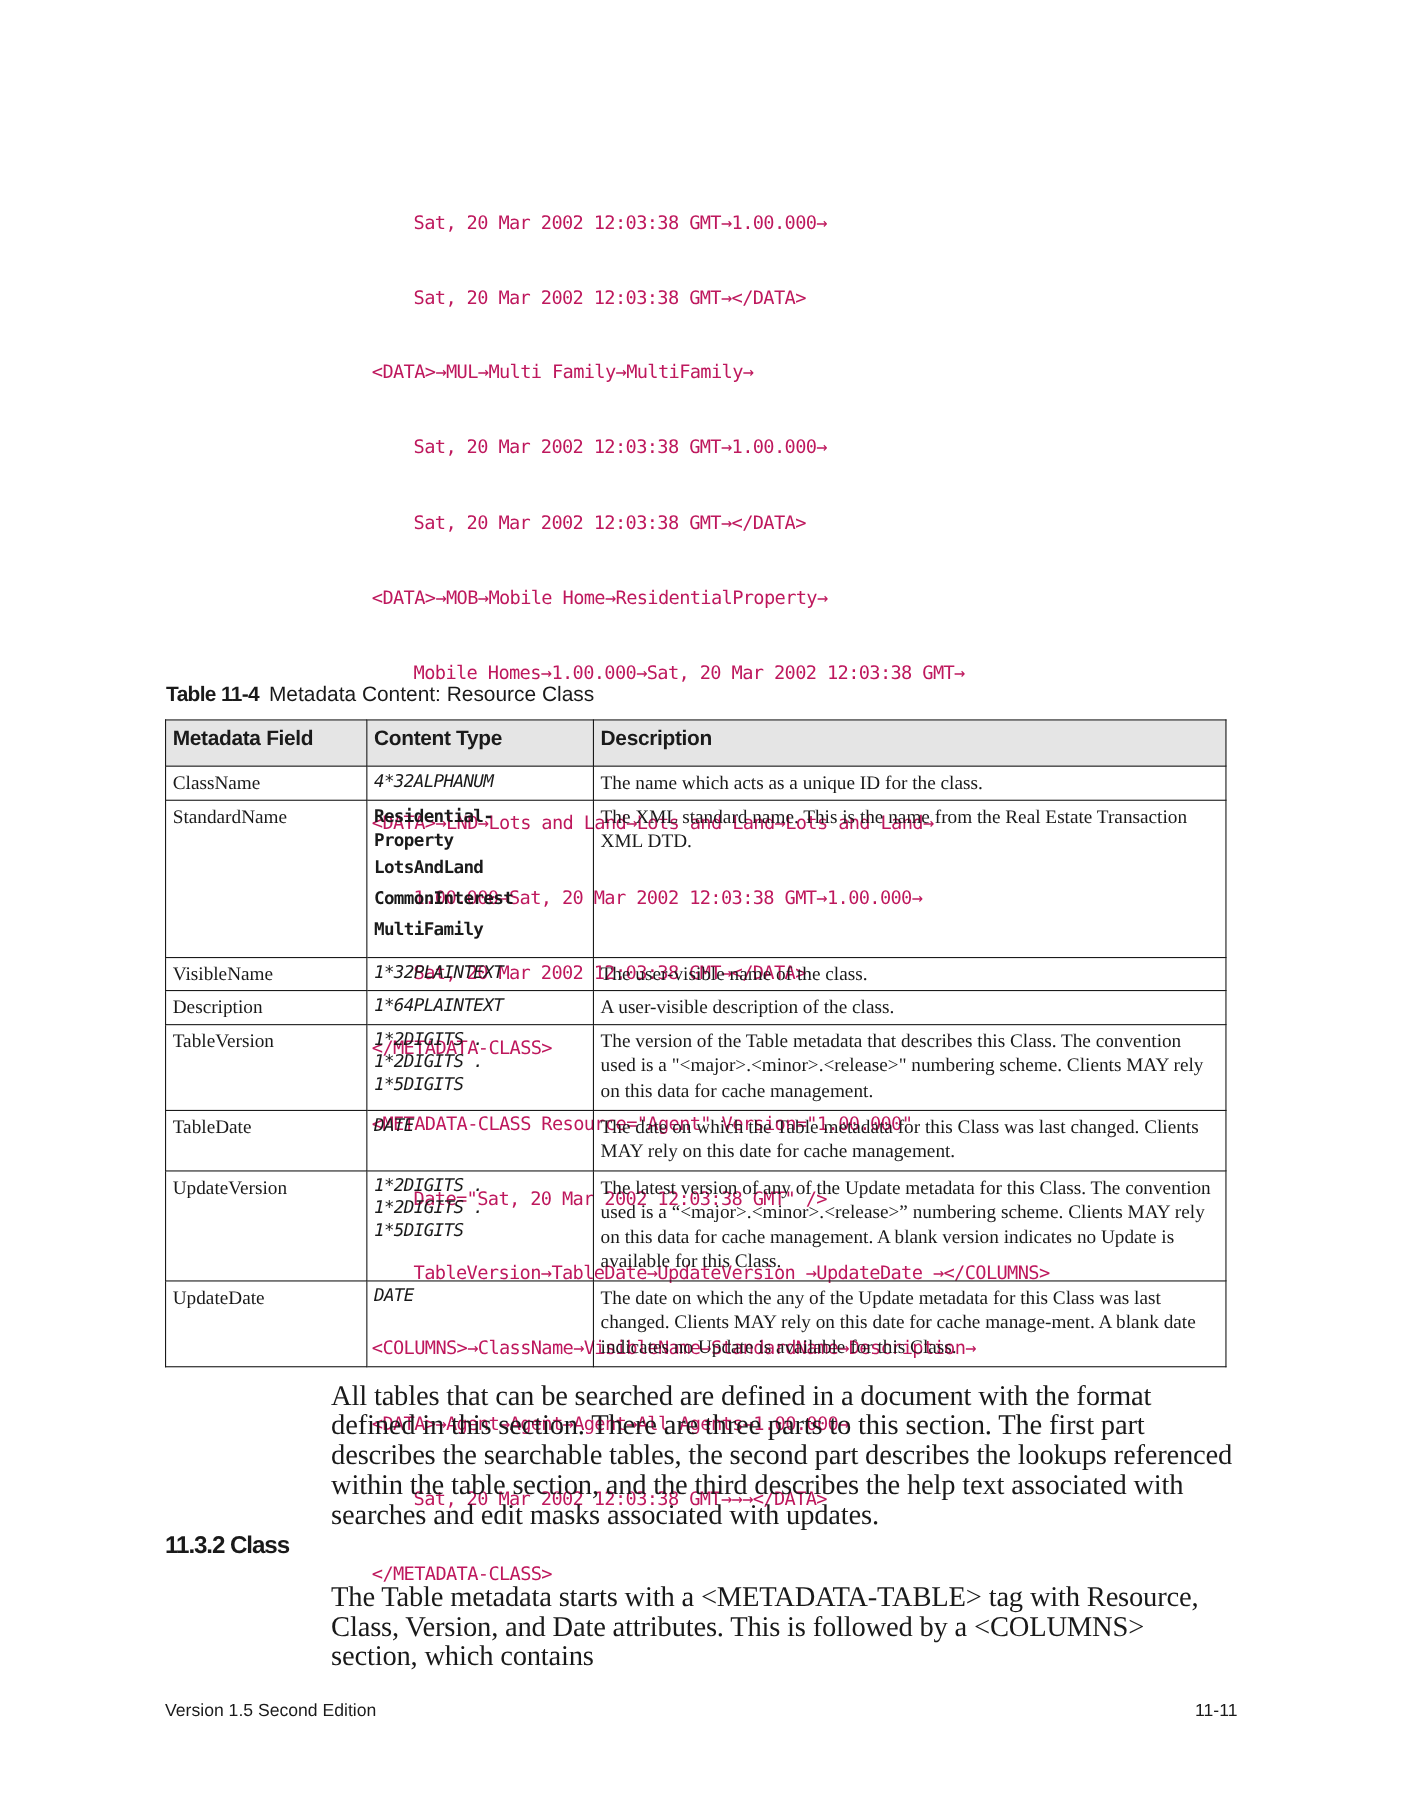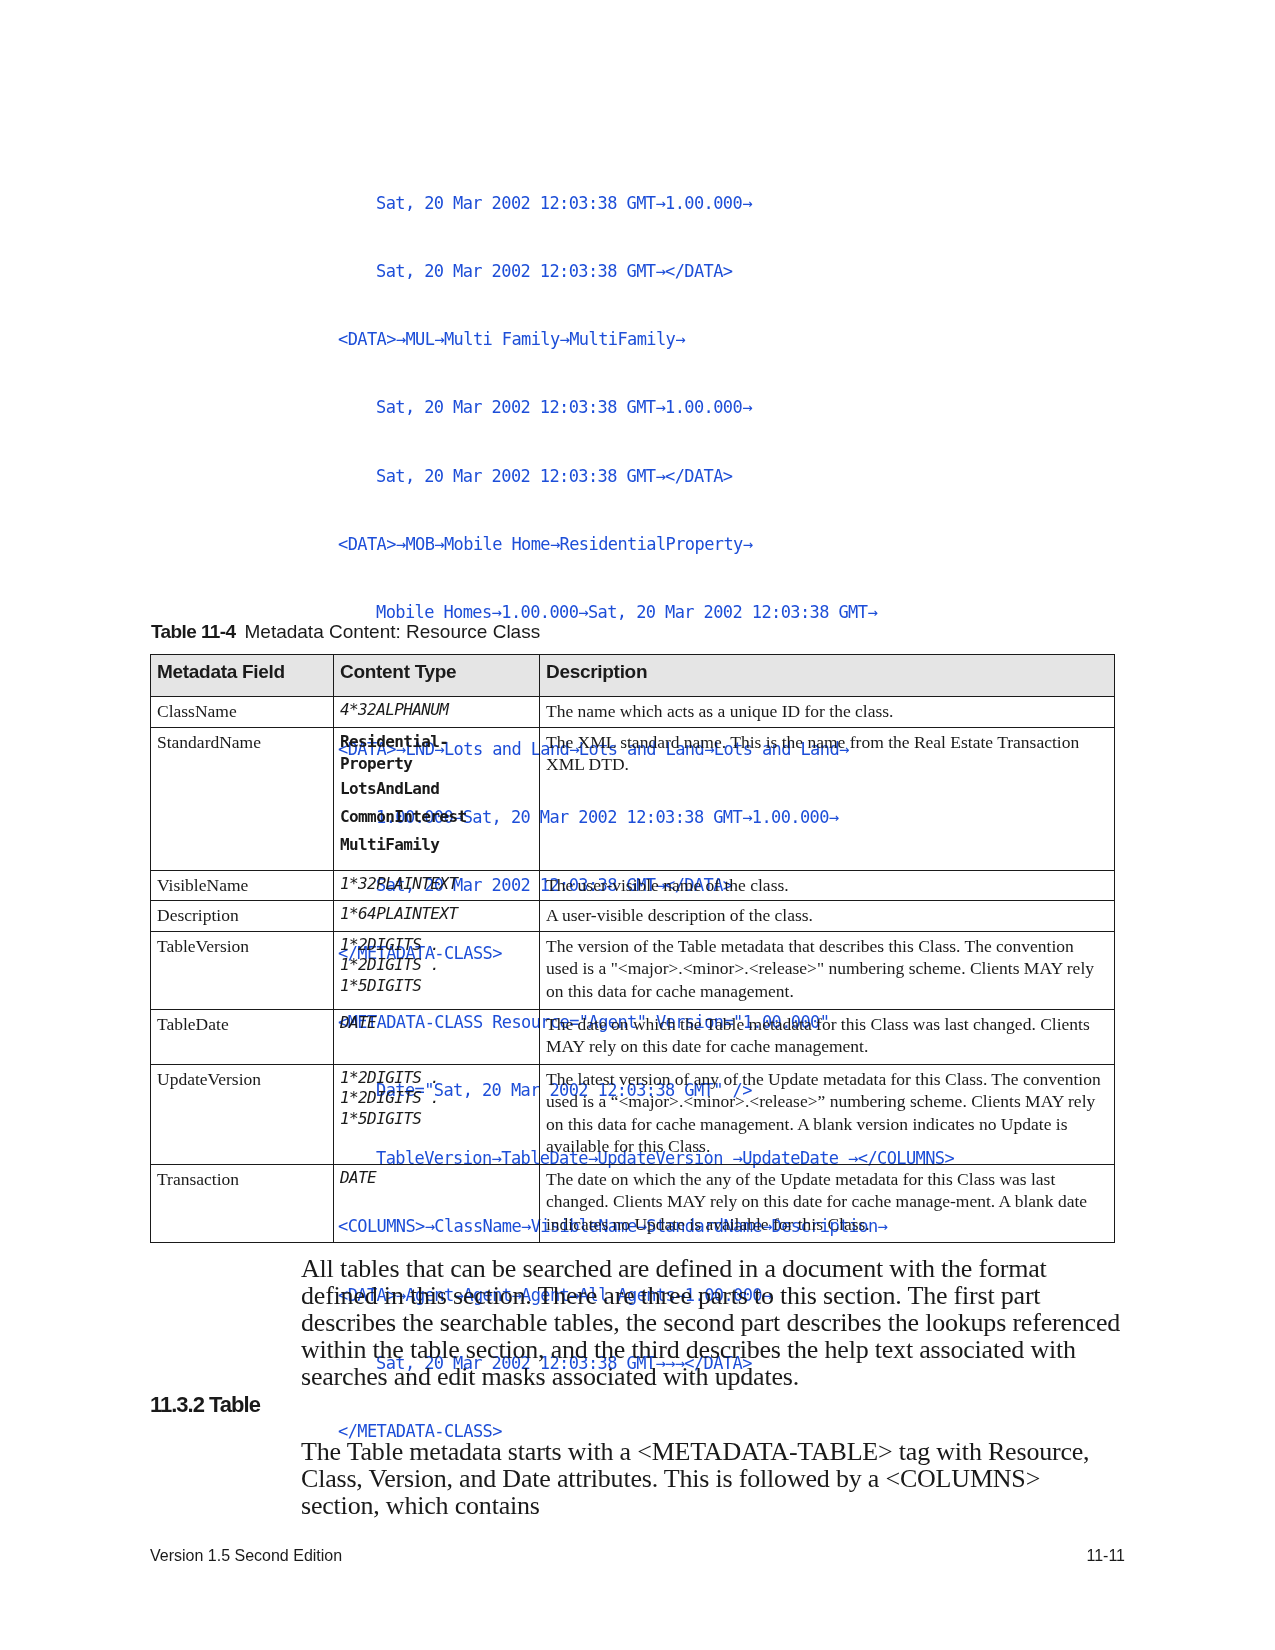--- a/index.html
+++ b/index.html
@@ -1,20 +1,20 @@
 <!DOCTYPE html>
 <html><head>
 <meta charset="utf-8">
 <style>
   html, body { margin: 0; padding: 0; background: #ffffff; }
   body { width: 1275px; height: 1650px; position: relative; overflow: hidden; color: #1a1a1a; }
   .code {
     position: absolute; left: 338px; top: 146px; width: 760px;
     font-family: "DejaVu Sans Mono", monospace; font-size: 17px; line-height: 22.75px;
-    letter-spacing: -0.6px; color: #1d4ed8; white-space: pre;
+    letter-spacing: -0.6px; color: #be185d; white-space: pre;
   }
   .code .ln { display: block; height: 22.75px; }
   .code .ln.indent { padding-left: 38px; }
   .caption {
     position: absolute; left: 151px; top: 621px;
     font-family: "Liberation Sans", sans-serif; font-size: 19px; color: #1a1a1a;
   }
   .caption .num { font-weight: bold; letter-spacing: -0.6px; margin-right: 9px; }
   table.meta {
     position: absolute; left: 150px; top: 654px; width: 964px;
@@ -153,29 +153,29 @@
     <tr class="r-uv">
       <td class="field">UpdateVersion</td>
       <td class="ctype">
         <span class="it">1*2DIGITS .</span>
         <span class="it">1*2DIGITS .</span>
         <span class="it">1*5DIGITS</span>
       </td>
       <td class="desc">The latest version of any of the Update metadata for this Class. The convention used is a “&lt;major&gt;.&lt;minor&gt;.&lt;release&gt;” numbering scheme. Clients MAY rely on this data for cache management. A blank version indicates no Update is available for this Class.</td>
     </tr>
     <tr class="r-ud">
-      <td class="field">Transaction</td>
+      <td class="field">UpdateDate</td>
       <td class="ctype">
         <span class="it">DATE</span>
       </td>
       <td class="desc">The date on which the any of the Update metadata for this Class was last changed. Clients MAY rely on this date for cache manage-ment. A blank date indicates no Update is available for this Class.</td>
     </tr>
   </tbody>
 </table>
 
 <p class="para p1" style="margin:0">All tables that can be searched are defined in a document with the format defined in this section. There are three parts to this section. The first part describes the searchable tables, the second part describes the lookups referenced within the table section, and the third describes the help text associated with searches and edit masks associated with updates.</p>
 
-<h2 class="heading" style="margin:0">11.3.2 Table</h2>
+<h2 class="heading" style="margin:0">11.3.2 Class</h2>
 
 <p class="para p2" style="margin:0">The Table metadata starts with a &lt;METADATA-TABLE&gt; tag with Resource, Class, Version, and Date attributes. This is followed by a &lt;COLUMNS&gt; section, which contains</p>
 
 <div class="footer left">Version 1.5 Second Edition</div>
 <div class="footer right">11-11</div>
 
 </body></html>

